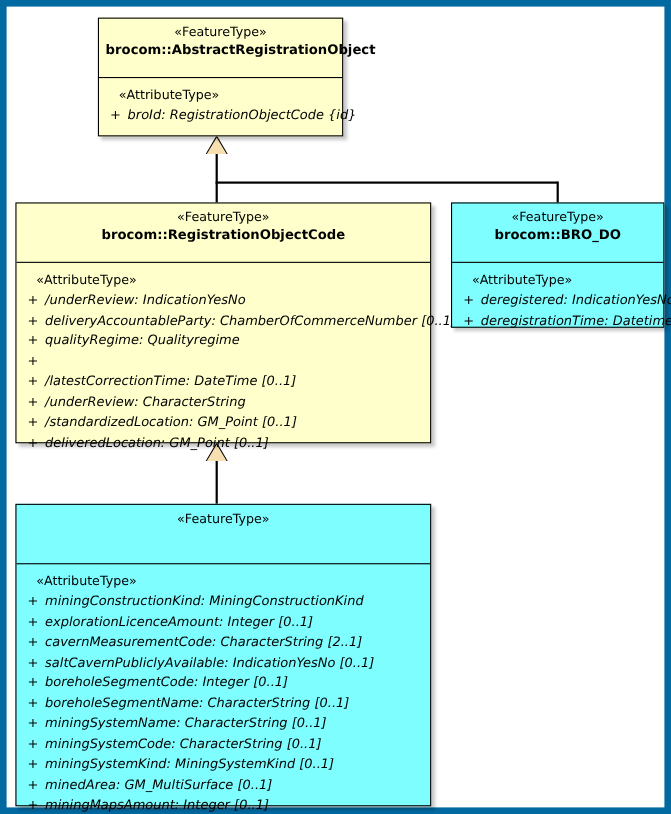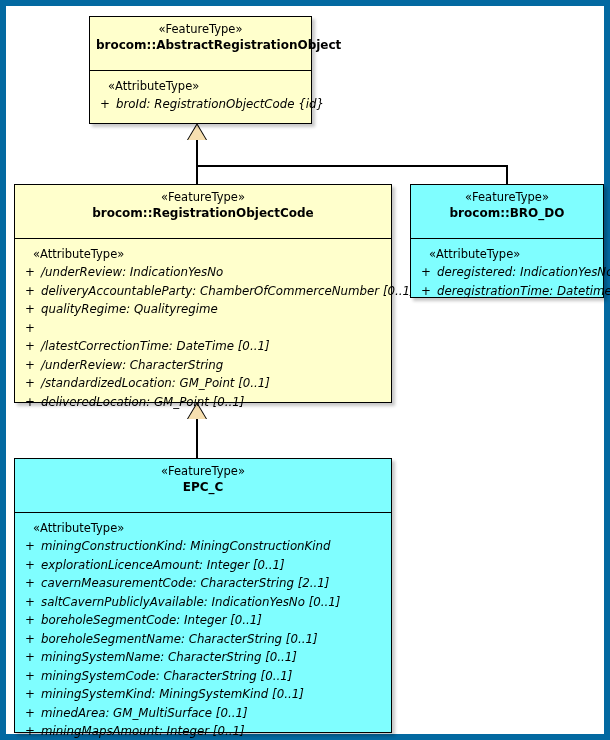--- a/index.html
+++ b/index.html
@@ -197,21 +197,20 @@
       <div class="attr-row">
         <span class="attr-vis">+</span>
         <span class="attr-text">deregistrationTime: Datetime</span>
       </div>
     </div>
   </div>
 
   <div class="uml-class cyan" style="left:8px; top:452px; width:378px; height:275px;">
     <div class="uml-header" style="height:54px;">
       <span class="stereotype">«FeatureType»</span>
-      <span class="classname">EPC_C</span>
     </div>
     <div class="uml-compartment">
       <div class="attr-stereotype">«AttributeType»</div>
       <div class="attr-row">
         <span class="attr-vis">+</span>
         <span class="attr-text">miningConstructionKind: MiningConstructionKind</span>
       </div>
       <div class="attr-row">
         <span class="attr-vis">+</span>
         <span class="attr-text">explorationLicenceAmount: Integer [0..1]</span>

